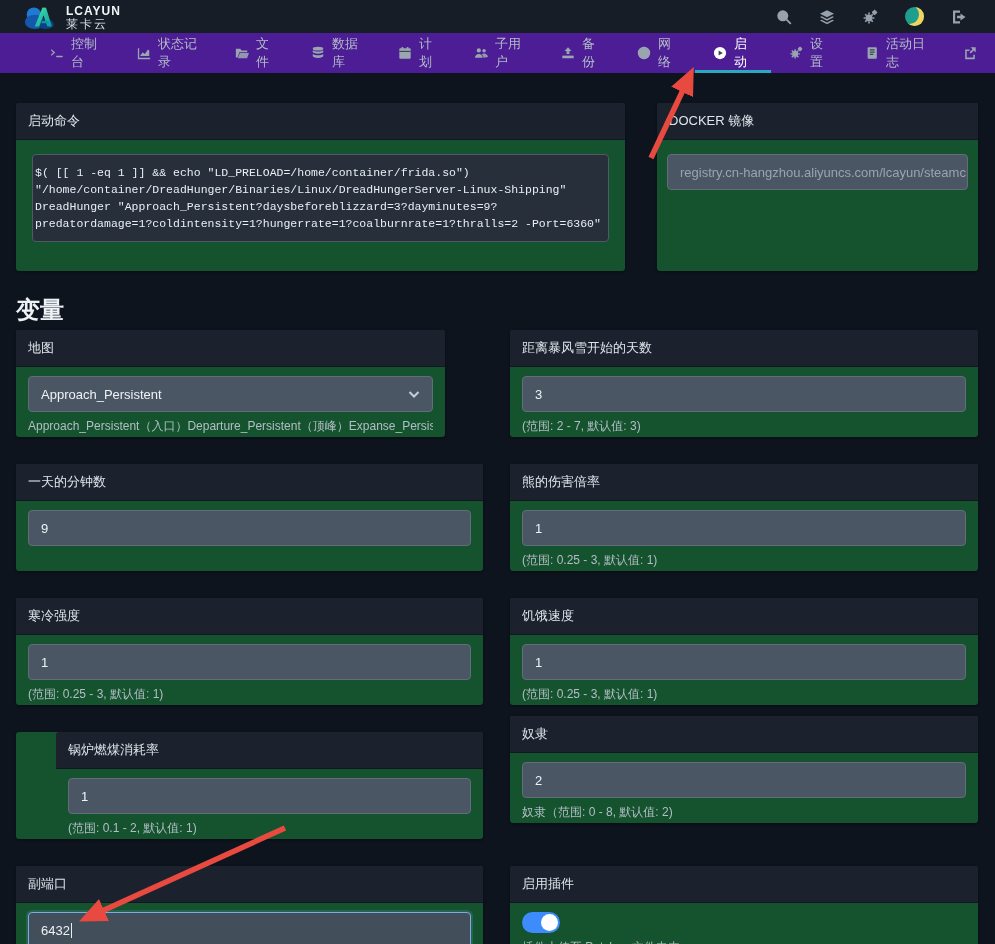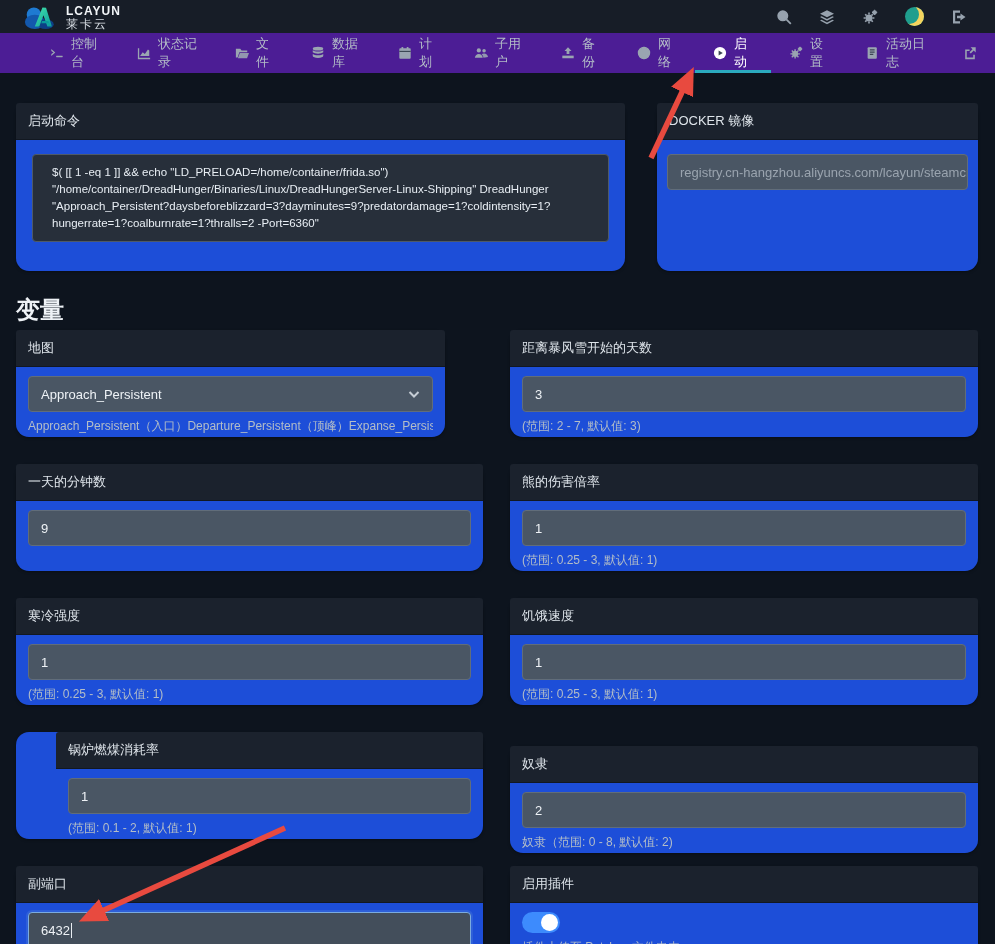--- a/index.html
+++ b/index.html
@@ -21,35 +21,35 @@
   
   .nav{position:absolute;left:0;top:33px;width:995px;height:40px;background:#4c1d95;display:flex;align-items:stretch;}
   .nav-items{display:flex;margin-left:32px;}
   .nav-item{display:flex;align-items:center;gap:7px;padding:0 18px;font-size:13px;color:#b3bdc7;cursor:pointer;box-sizing:border-box;border-bottom:3px solid transparent;padding-top:3px;}
   .nav-item .nico{width:14px;height:14px;display:inline-block;color:#9aa5b1;}
   .nav-item .nico svg{width:14px;height:14px;display:block;fill:currentColor;}
   .nav-item.active{color:#ffffff;border-bottom-color:#2baabf;}
   .nav-item.active .nico{color:#ffffff;}
 
   
-  .card{position:absolute;background:#1d4ed8;border-radius:13px;box-shadow:0 1px 3px rgba(0,0,0,.35);box-sizing:border-box;}
+  .card{position:absolute;background:#14532d;border-radius:3px;box-shadow:0 1px 3px rgba(0,0,0,.35);box-sizing:border-box;}
   .card-header{height:36px;line-height:36px;background:#1b222d;color:#dfe5eb;font-size:13px;padding:0 12px;border-radius:3px 3px 0 0;border-bottom:1px solid #121821;white-space:nowrap;overflow:hidden;}
   .card-body{padding:9px 12px 10px 12px;}
   .field{position:relative;height:36px;background:#4a5664;border:1px solid #616d7a;border-radius:4px;box-sizing:border-box;display:flex;align-items:center;padding:0 12px;overflow:hidden;}
   .field-value{color:#eef2f6;font-size:13px;white-space:nowrap;}
   .select-field .field-value{font-weight:500;}
   .chevron{position:absolute;right:10px;top:9px;width:16px;height:16px;color:#c6cdd5;}
   .chevron svg{width:16px;height:16px;display:block;}
   .field.focused{border-color:#7babdf;background:#434e5b;box-shadow:0 0 0 2px rgba(110,160,220,.22);}
   .caret{display:inline-block;width:1px;height:15px;background:#e8edf2;margin-left:1px;}
   .help{margin-top:6px;font-size:12px;color:#b3bdc7;white-space:nowrap;overflow:hidden;}
 
   
   #cmd-card{left:16px;top:103px;width:609px;height:168px;}
-  #cmd-card .code{margin:14px 16px;background:#272f3a;border:1px solid #4e5a68;border-radius:4px;padding:9px 19px;color:#e8eef4;font-family:Liberation Sans, sans-serif;font-size:11.5px;line-height:17px;white-space:pre-wrap;overflow-wrap:anywhere;word-break:break-word;}
+  #cmd-card .code{margin:14px 16px;background:#272f3a;border:1px solid #4e5a68;border-radius:4px;padding:9px 2px;color:#e8eef4;font-family:Liberation Mono, monospace;font-size:11.5px;line-height:17px;white-space:pre-wrap;overflow-wrap:anywhere;word-break:break-word;}
   #docker-card{left:657px;top:103px;width:321px;height:168px;}
   #docker-card .card-body{padding:14px 10px;}
   #docker-card .field-value{color:#9aa4af;}
 
   
   .section-heading{position:absolute;left:16px;top:294px;font-size:24px;font-weight:bold;color:#eef2f6;}
 
   
   .var-card{height:107px;overflow:visible;}
 
@@ -316,21 +316,21 @@
       </div>
       <div class="card var-card" style="left: 16px; top: 732px; width: 467px; padding-left: 40px;">
         <div class="card-header">锅炉燃煤消耗率</div>
         <div class="card-body">
           <div class="field">
             <span class="field-value">1</span>
           </div>
           <div class="help">(范围: 0.1 - 2, 默认值: 1)</div>
         </div>
       </div>
-      <div class="card var-card" style="left: 510px; top: 746px; width: 468px;">
+      <div class="card var-card" style="left: 510px; top: 716px; width: 468px;">
         <div class="card-header">奴隶</div>
         <div class="card-body">
           <div class="field">
             <span class="field-value">2</span>
           </div>
           <div class="help">奴隶（范围: 0 - 8, 默认值: 2)</div>
         </div>
       </div>
       <div class="card var-card" style="left: 16px; top: 866px; width: 467px;">
         <div class="card-header">副端口</div>

